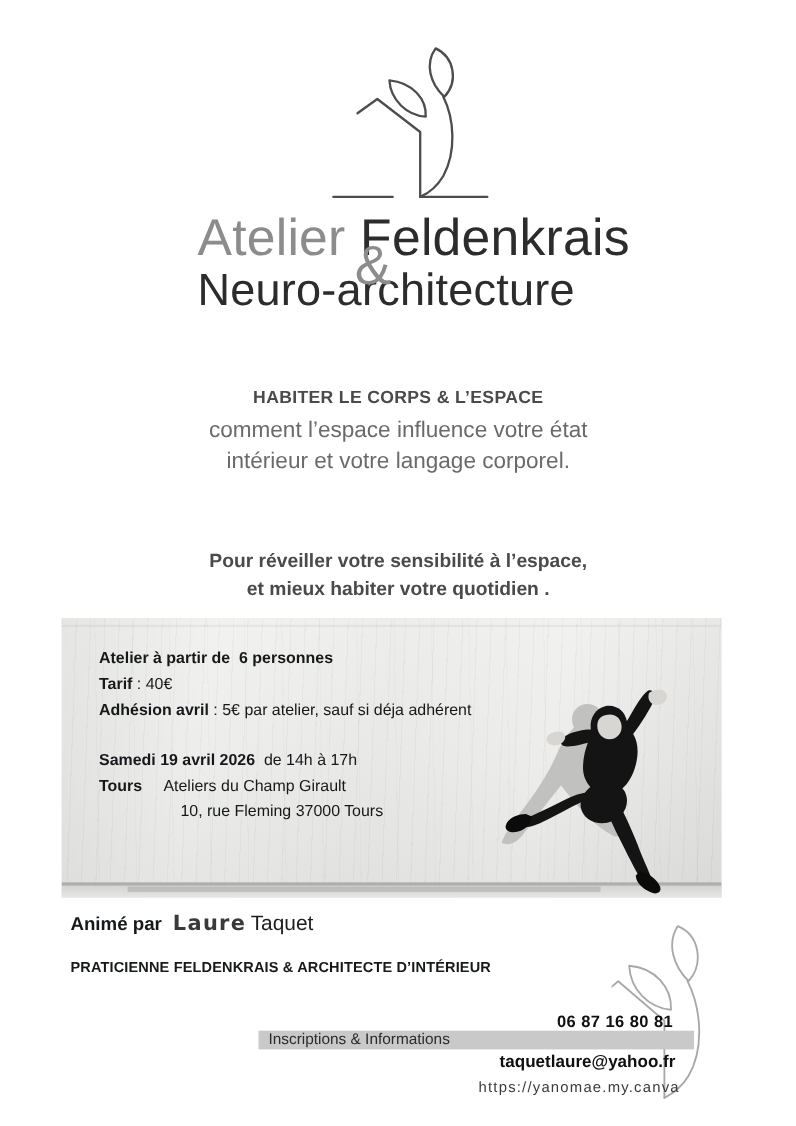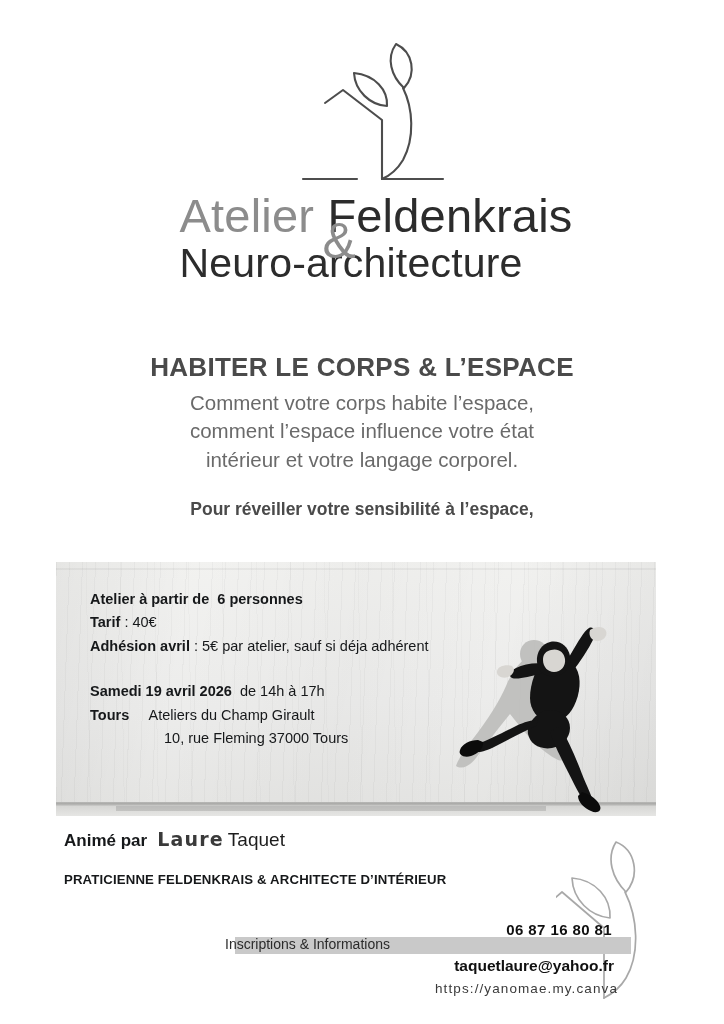--- a/index.html
+++ b/index.html
@@ -59,21 +59,21 @@
   
   .headline-block {
     position: absolute;
     left: 0;
     top: 352px;
     width: 724px;
     text-align: center;
     color: #4a4a4a;
   }
   .headline {
-    font-size: 26px;
+    font-size: 16px;
     font-weight: bold;
     letter-spacing: 0.3px;
     color: #4a4a4a;
     margin: 0 0 6px 0;
     line-height: 1.2;
   }
   .subline {
     font-size: 20.5px;
     font-weight: 400;
     color: #6a6a6a;
@@ -208,21 +208,21 @@
   .insc-bar {
     position: absolute;
     left: 235px;
     top: 937px;
     width: 396px;
     height: 17px;
     background: #c9c9c9;
   }
   .insc-label {
     position: absolute;
-    left: 225px;
+    left: 244px;
     top: 936px;
     font-size: 14px;
     color: #2b2b2b;
     white-space: nowrap;
   }
   .phone {
     position: absolute;
     left: 0;
     top: 921px;
     width: 612px;
@@ -284,27 +284,27 @@
         <span class="wm-grey">Atelier</span><span class="wm-dark">&nbsp;</span><span class="wm-dark">Feldenkrais</span>
       </span>
       <span class="wm-line wm-row2 wm-indent">
         <span class="wm-dark">Neuro-architecture</span>
       </span>
     </div>
   </div>
 
   <div class="headline-block">
     <div class="headline">HABITER LE CORPS &amp; L’ESPACE</div>
-    <div class="subline">Comment votre corps habite l’espace,</div>
     <div class="subline">comment l’espace influence votre état</div>
     <div class="subline">intérieur et votre langage corporel.</div>
   </div>
 
   <div class="tagline">
     <div>Pour réveiller votre sensibilité à l’espace,</div>
+    <div>et mieux habiter votre quotidien .</div>
   </div>
 
   <div class="photo-band">
     <div class="wall"></div>
     <div class="wall-seam"></div>
     <div class="floor-line"></div>
     <div class="floor"></div>
     <div class="floor-shadow"></div>
 
     <div class="dancer">

